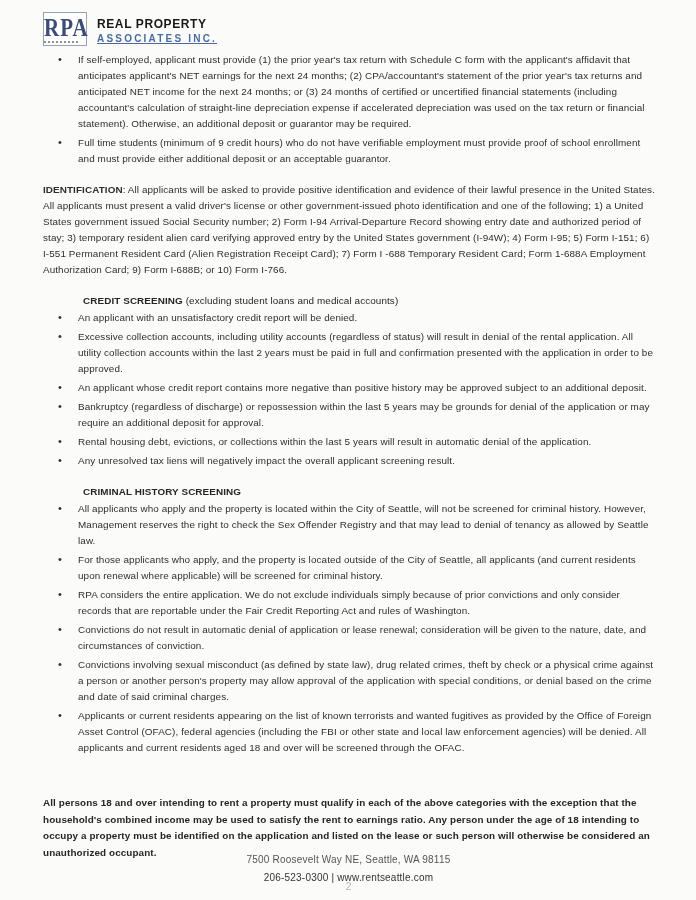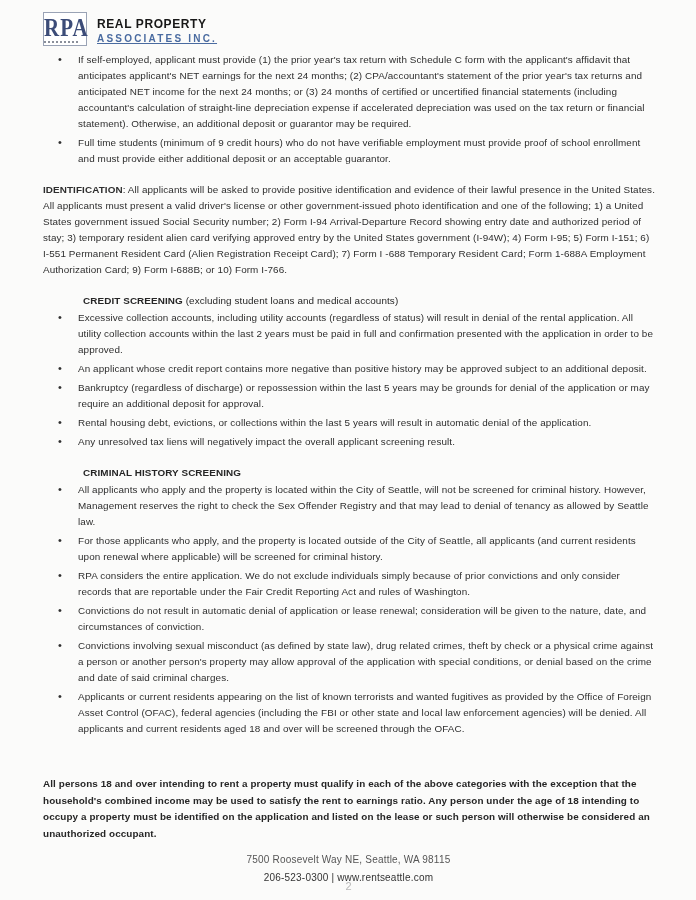--- a/index.html
+++ b/index.html
@@ -101,20 +101,21 @@
   <ul class="bullets body-text employment-list">
     <li>If self-employed, applicant must provide (1) the prior year's tax return with Schedule C form with the applicant's affidavit that anticipates applicant's NET earnings for the next 24 months; (2) CPA/accountant's statement of the prior year's tax returns and anticipated NET income for the next 24 months; or (3) 24 months of certified or uncertified financial statements (including accountant's calculation of straight-line depreciation expense if accelerated depreciation was used on the tax return or financial statement). Otherwise, an additional deposit or guarantor may be required.</li>
     <li>Full time students (minimum of 9 credit hours) who do not have verifiable employment must provide proof of school enrollment and must provide either additional deposit or an acceptable guarantor.</li>
   </ul>
 
   <p class="para body-text"><b>IDENTIFICATION</b><span>: All applicants will be asked to provide positive identification and evidence of their lawful presence in the United States. All applicants must present a valid driver's license or other government-issued photo identification and one of the following; 1) a United States government issued Social Security number; 2) Form I-94 Arrival-Departure Record showing entry date and authorized period of stay; 3) temporary resident alien card verifying approved entry by the United States government (I-94W); 4) Form I-95; 5) Form I-151; 6) I-551 Permanent Resident Card (Alien Registration Receipt Card); 7) Form I -688 Temporary Resident Card; Form 1-688A Employment Authorization Card; 9) Form I-688B; or 10) Form I-766.</span></p>
 
   <div class="section">
     <div class="section-heading body-text"><b>CREDIT SCREENING</b><span class="heading-suffix"> (excluding student loans and medical accounts)</span></div>
     <ul class="bullets body-text">
+      <li>An applicant with an unsatisfactory credit report will be denied.</li>
       <li>Excessive collection accounts, including utility accounts (regardless of status) will result in denial of the rental application. All utility collection accounts within the last 2 years must be paid in full and confirmation presented with the application in order to be approved.</li>
       <li>An applicant whose credit report contains more negative than positive history may be approved subject to an additional deposit.</li>
       <li>Bankruptcy (regardless of discharge) or repossession within the last 5 years may be grounds for denial of the application or may require an additional deposit for approval.</li>
       <li>Rental housing debt, evictions, or collections within the last 5 years will result in automatic denial of the application.</li>
       <li>Any unresolved tax liens will negatively impact the overall applicant screening result.</li>
     </ul>
   </div>
 
   <div class="section">
     <div class="section-heading body-text">CRIMINAL HISTORY SCREENING</div>

